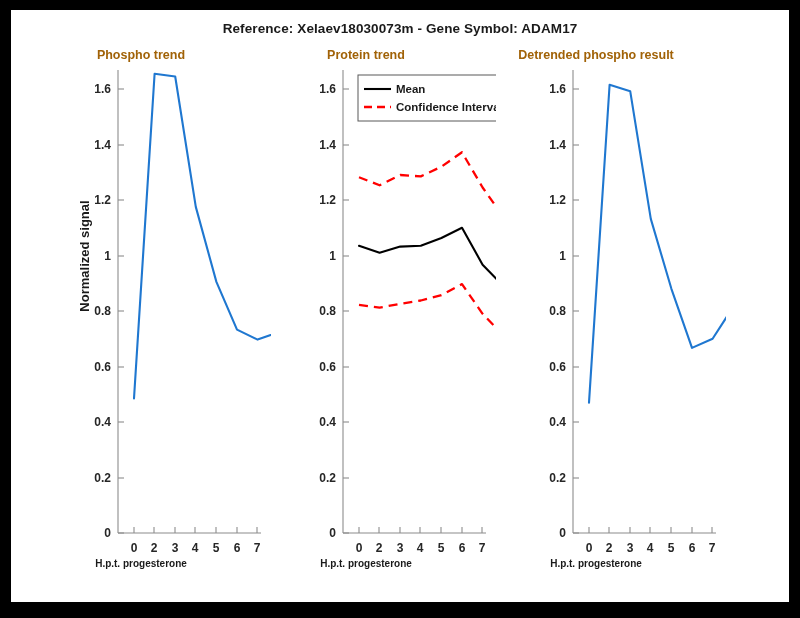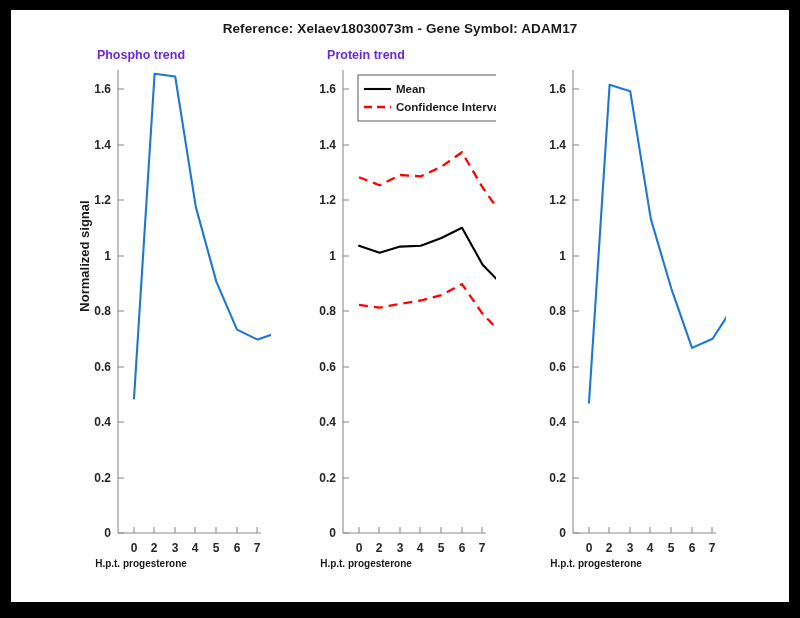--- a/index.html
+++ b/index.html
@@ -50,21 +50,21 @@
   #subplot-protein { left: 225px; }
   #subplot-detrended { left: 455px; }
 
   .subplot-title {
     position: absolute;
     top: 38px;
     width: 260px;
     text-align: center;
     font-size: 12.5px;
     font-weight: bold;
-    color: #6d28d9;
+    color: #a16207;
   }
   .plot-svg {
     position: absolute;
     left: 0;
     top: 0;
   }
   .ylabel-text {
     position: absolute;
     left: -24px;
     top: 236px;
@@ -222,20 +222,21 @@
           <rect x="122" y="65" width="140" height="46" fill="#ffffff" stroke="#595959" stroke-width="1"></rect>
           <line x1="128" y1="79" x2="155" y2="79" stroke="#000000" stroke-width="2.1"></line>
           <text class="legend-label" x="160" y="83">Mean</text>
           <line x1="128" y1="97" x2="155" y2="97" stroke="#ff0000" stroke-width="2.3" stroke-dasharray="8,5"></line>
           <text class="legend-label" x="160" y="101">Confidence Interval</text>
         </g>
       </svg>
     </div>
 
     <div class="subplot" id="subplot-detrended">
+      <div class="subplot-title">Detrended phospho result</div>
       <div class="xlabel-text">H.p.t. progesterone</div>
       <svg class="plot-svg" width="260" height="592">
         <line x1="107" y1="60" x2="107" y2="523" stroke="#8c8c8c" stroke-width="1.1"></line>
         <line x1="107" y1="523" x2="250" y2="523" stroke="#8c8c8c" stroke-width="1.1"></line>
         <g>
           <line x1="107" y1="523" x2="113" y2="523" stroke="#8c8c8c" stroke-width="1.1"></line>
           <line x1="107" y1="468" x2="113" y2="468" stroke="#8c8c8c" stroke-width="1.1"></line>
           <line x1="107" y1="412" x2="113" y2="412" stroke="#8c8c8c" stroke-width="1.1"></line>
           <line x1="107" y1="357" x2="113" y2="357" stroke="#8c8c8c" stroke-width="1.1"></line>
           <line x1="107" y1="301" x2="113" y2="301" stroke="#8c8c8c" stroke-width="1.1"></line>

